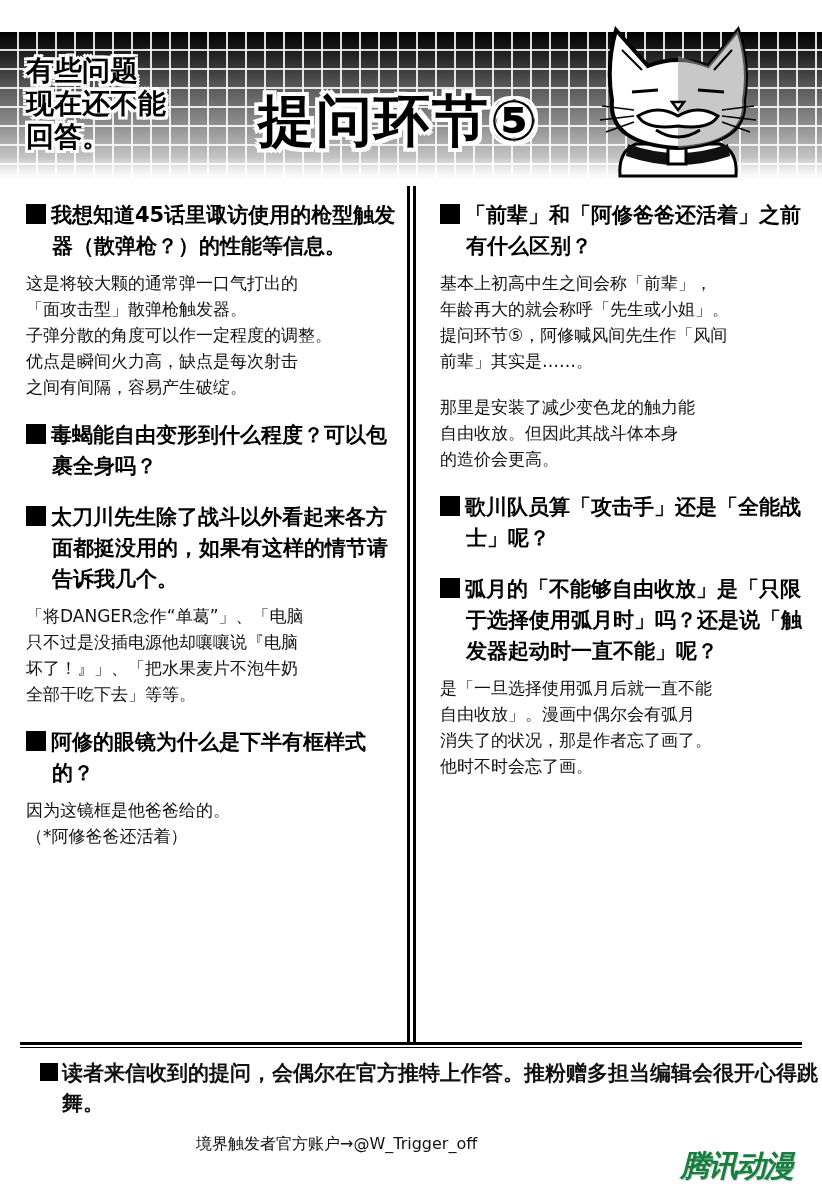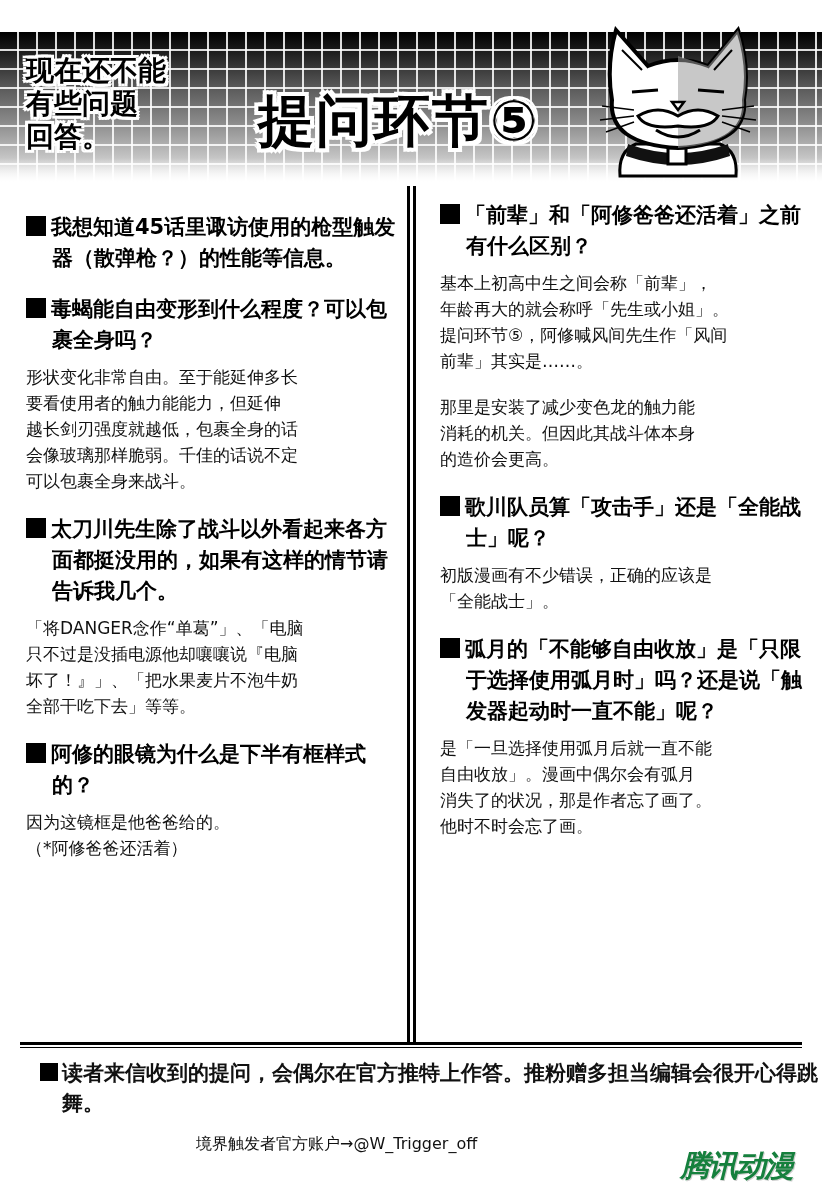--- a/index.html
+++ b/index.html
@@ -26,21 +26,21 @@
       font-family: "DejaVu Sans", sans-serif; font-weight: bold; font-size: 56px; letter-spacing: 2px;
       color: #000;
       text-shadow: -4px -4px 0 #fff, 4px -4px 0 #fff, -4px 4px 0 #fff, 4px 4px 0 #fff, 0 4px 0 #fff, 0 -4px 0 #fff, 4px 0 0 #fff, -4px 0 0 #fff;
     }
     .cat { position: absolute; left: 598px; top: 26px; width: 160px; height: 164px; }
 
     .col-divider { position: absolute; left: 407px; top: 186px; width: 9px; height: 856px; border-left: 3px solid #000; border-right: 3px solid #000; box-sizing: border-box; }
     .h-divider { position: absolute; left: 20px; top: 1042px; width: 782px; height: 6px; border-top: 3px solid #000; border-bottom: 1px solid #000; box-sizing: border-box; }
 
     .column { position: absolute; top: 200px; }
-    .col-left { left: 26px; width: 380px; margin-top: 12px; }
+    .col-left { left: 26px; width: 380px; }
     .col-right { left: 440px; width: 375px; }
 
     .qa { margin-bottom: 20px; }
     .question {
       font-weight: bold; font-size: 21px; line-height: 31px; color: #000;
       padding-left: 26px; text-indent: -26px; margin-bottom: 8px;
     }
     .question .sq { display: inline-block; width: 20px; height: 20px; background: #000; margin-right: 5px; vertical-align: -2px; text-indent: 0; }
     .answer { font-size: 17px; line-height: 26px; color: #111; white-space: pre-line; }
 
@@ -48,22 +48,22 @@
     .footer-note .sq { display: inline-block; width: 18px; height: 18px; background: #000; margin-right: 4px; vertical-align: -1px; text-indent: 0; }
     .footer-account { position: absolute; left: 196px; top: 1134px; font-weight: normal; font-size: 16px; }
     .watermark { position: absolute; left: 680px; top: 1146px; font-weight: bold; font-style: italic; font-size: 30px; color: #15803d; letter-spacing: -2px; text-shadow: 1px 1px 0 #cfcfcf; }
   </style>
 </head>
 <body>
 
 <div class="header">
   <div class="header-fade"></div>
   <div class="subtitle">
+    <div>有些问题</div>
     <div>现在还不能</div>
-    <div>有些问题</div>
     <div>回答。</div>
   </div>
   <div class="title">提问环节⑤</div>
 </div>
 
 <svg class="cat" viewBox="0 0 160 164">
   <path d="M22 150 Q20 125 38 118 L122 118 Q140 125 138 150 Z" fill="#fff" stroke="#000" stroke-width="3"></path>
   <path d="M30 118 Q80 136 130 118 L132 130 Q80 148 28 130 Z" fill="#111"></path>
   <rect x="70" y="122" width="18" height="16" fill="#fff" stroke="#000" stroke-width="3"></rect>
   <path d="M18 4 L50 40 Q80 28 110 40 L140 4 Q152 40 146 74 Q150 118 80 122 Q10 118 14 74 Q8 40 18 4 Z" fill="#fff" stroke="#000" stroke-width="4"></path>
@@ -77,28 +77,28 @@
   <path d="M58 104 Q80 118 102 104" fill="none" stroke="#000" stroke-width="3"></path>
   <path d="M36 84 L4 80 M36 90 L2 94 M36 96 L8 106" stroke="#000" stroke-width="1.5"></path>
   <path d="M124 84 L156 80 M124 90 L158 94 M124 96 L152 106" stroke="#000" stroke-width="1.5"></path>
 </svg>
 
 <div class="col-divider"></div>
 
 <div class="column col-left">
   <div class="qa">
     <div class="question"><span class="sq"></span><span>我想知道45话里诹访使用的枪型触发器（散弹枪？）的性能等信息。</span></div>
+    <div class="answer">这是将较大颗的通常弹一口气打出的
+「面攻击型」散弹枪触发器。
+子弹分散的角度可以作一定程度的调整。
+优点是瞬间火力高，缺点是每次射击
+之间有间隔，容易产生破绽。</div>
   </div>
   <div class="qa">
     <div class="question"><span class="sq"></span><span>毒蝎能自由变形到什么程度？可以包裹全身吗？</span></div>
-    <div class="answer">形状变化非常自由。至于能延伸多长
-要看使用者的触力能能力，但延伸
-越长剑刃强度就越低，包裹全身的话
-会像玻璃那样脆弱。千佳的话说不定
-可以包裹全身来战斗。</div>
   </div>
   <div class="qa">
     <div class="question"><span class="sq"></span><span>太刀川先生除了战斗以外看起来各方面都挺没用的，如果有这样的情节请告诉我几个。</span></div>
     <div class="answer">「将DANGER念作“单葛”」、「电脑
 只不过是没插电源他却嚷嚷说『电脑
 坏了！』」、「把水果麦片不泡牛奶
 全部干吃下去」等等。</div>
   </div>
   <div class="qa">
     <div class="question"><span class="sq"></span><span>阿修的眼镜为什么是下半有框样式的？</span></div>
@@ -110,27 +110,25 @@
 <div class="column col-right">
   <div class="qa">
     <div class="question"><span class="sq"></span><span>「前辈」和「阿修爸爸还活着」之前有什么区别？</span></div>
     <div class="answer">基本上初高中生之间会称「前辈」，
 年龄再大的就会称呼「先生或小姐」。
 提问环节⑤，阿修喊风间先生作「风间
 前辈」其实是……。</div>
   </div>
   <div class="qa">
     <div class="answer">那里是安装了减少变色龙的触力能
-消耗的机关。但因此其战斗体本身
+自由收放。但因此其战斗体本身
 的造价会更高。</div>
   </div>
   <div class="qa">
     <div class="question"><span class="sq"></span><span>歌川队员算「攻击手」还是「全能战士」呢？</span></div>
-    <div class="answer">初版漫画有不少错误，正确的应该是
-「全能战士」。</div>
   </div>
   <div class="qa">
     <div class="question"><span class="sq"></span><span>弧月的「不能够自由收放」是「只限于选择使用弧月时」吗？还是说「触发器起动时一直不能」呢？</span></div>
     <div class="answer">是「一旦选择使用弧月后就一直不能
 自由收放」。漫画中偶尔会有弧月
 消失了的状况，那是作者忘了画了。
 他时不时会忘了画。</div>
   </div>
 </div>
 

